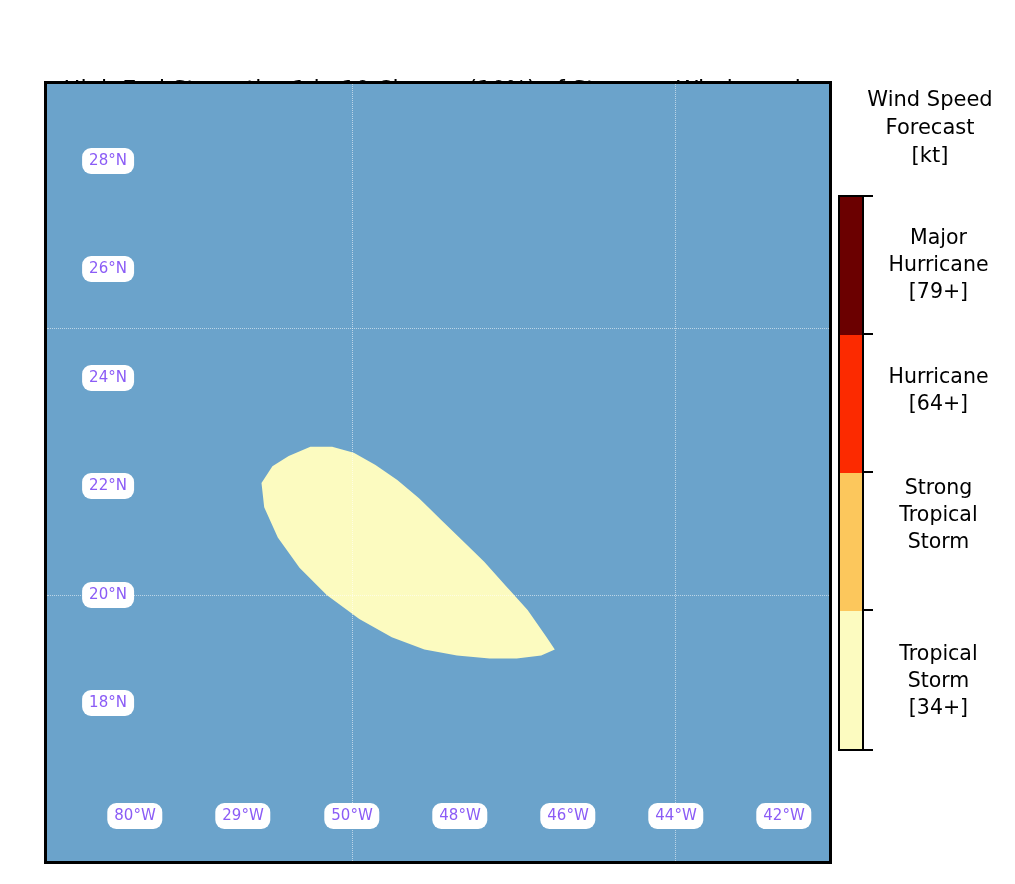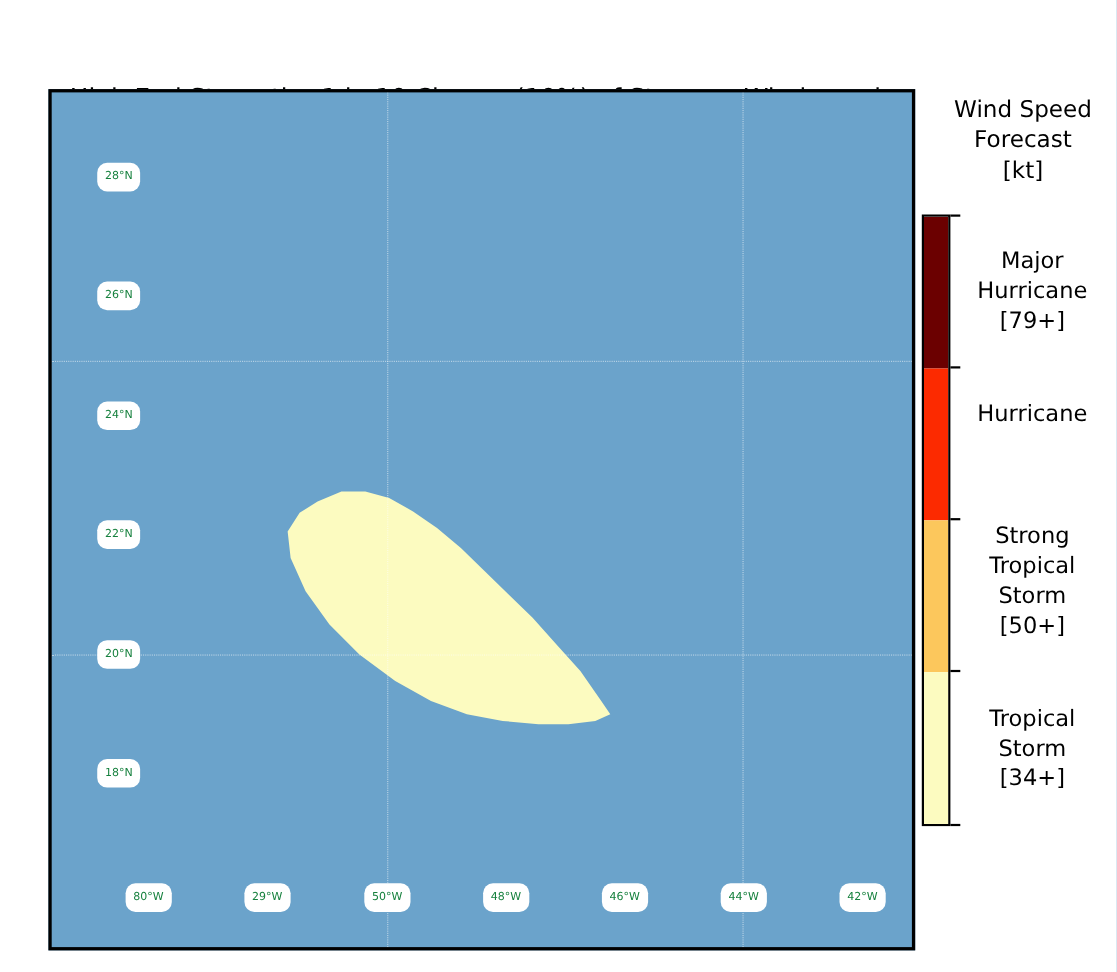--- a/index.html
+++ b/index.html
@@ -61,22 +61,22 @@
     left: 0;
     right: 0;
     height: 0;
     border-top: 1.4px dotted rgba(255,255,255,0.55);
   }
 
   
   .tick-label {
     position: absolute;
     background: #ffffff;
-    color: #15803d;
-    font-size: 10px;
+    color: #8b5cf6;
+    font-size: 15px;
     line-height: 15px;
     padding: 5px 7px 6px 7px;
     border-radius: 9px;
     white-space: nowrap;
     transform: translate(-50%, -50%);
   }
 
   
   #colorbar-header {
     position: absolute;
@@ -184,26 +184,26 @@
 </div>
 
 <div class="cb-label" style="top:224px;text-align:center;">
   <span>Major</span>
   <span>Hurricane</span>
   <span>[79+]</span>
 </div>
 
 <div class="cb-label" style="top:363px;">
   <span>Hurricane</span>
+  <span>[64+]</span>
 </div>
 
 <div class="cb-label" style="top:474px;">
   <span>Strong</span>
   <span>Tropical</span>
   <span>Storm</span>
-  <span>[50+]</span>
 </div>
 
 <div class="cb-label" style="top:640px;">
   <span>Tropical</span>
   <span>Storm</span>
   <span>[34+]</span>
 </div>
 
 </body></html>

